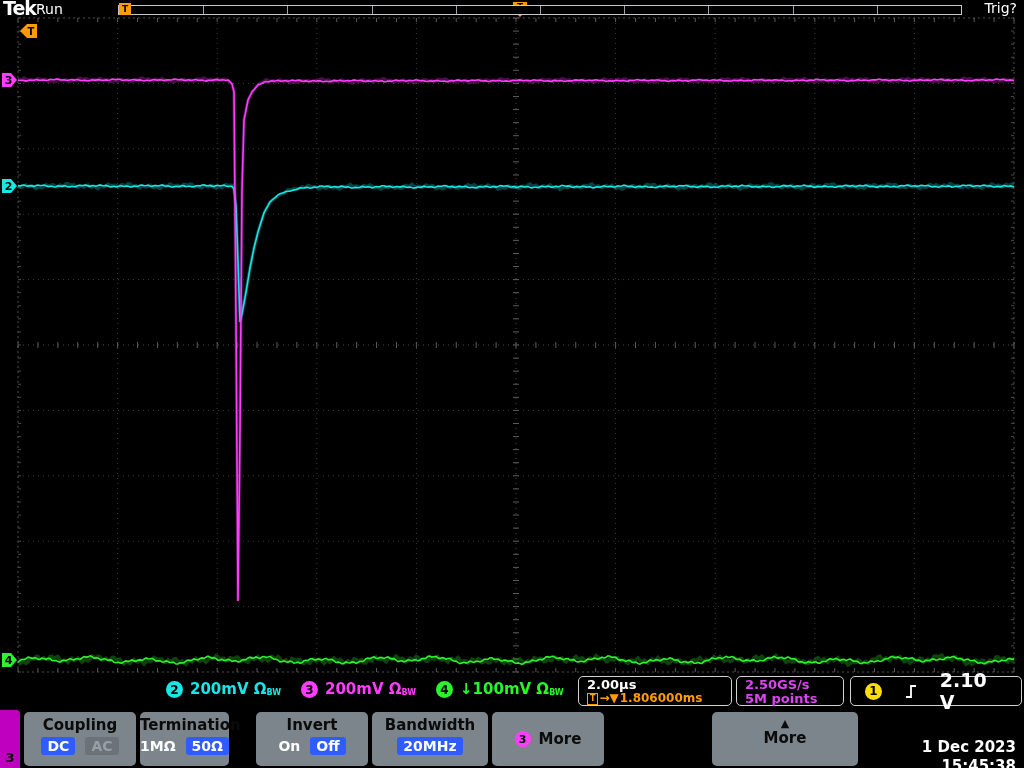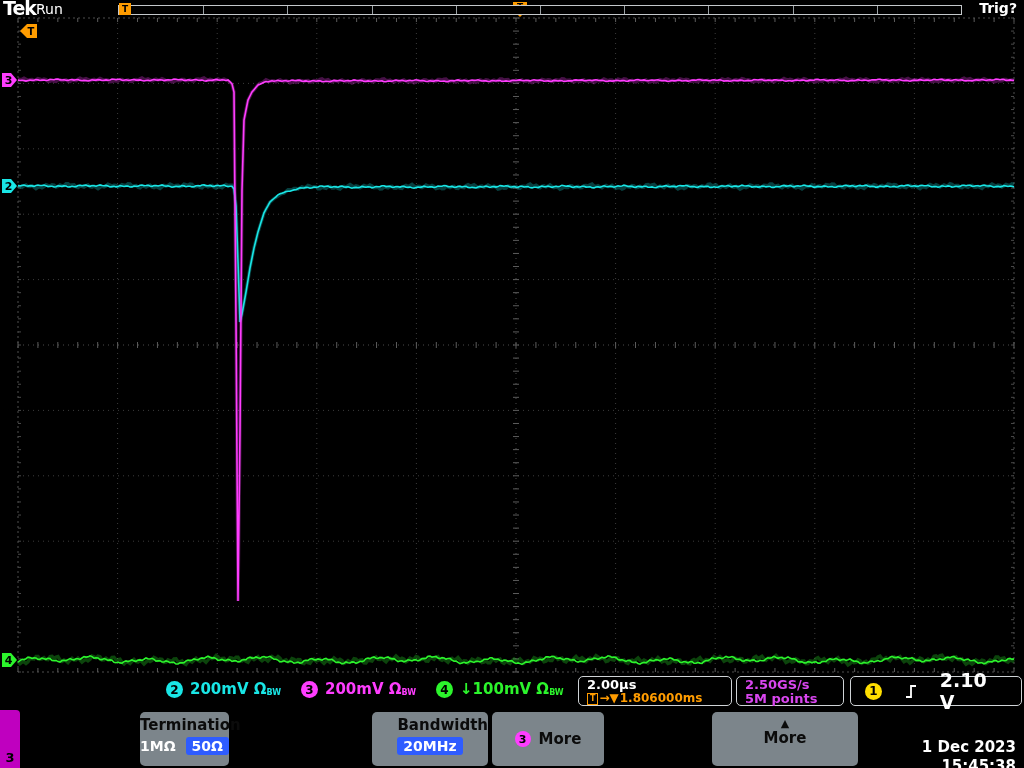--- a/index.html
+++ b/index.html
@@ -3,21 +3,21 @@
 <meta charset="utf-8">
 <style>
   html,body{margin:0;padding:0;background:#000;}
   .screen{position:relative;width:1024px;height:768px;background:#000;overflow:hidden;
           font-family:"DejaVu Sans",sans-serif;color:#fff;}
   svg text{font-family:"DejaVu Sans",sans-serif;}
 
   
   .tek-logo{position:absolute;left:3px;top:-3px;font-size:19px;font-weight:bold;letter-spacing:-1px;color:#fff;}
   .run-status{position:absolute;left:36px;top:1px;font-size:14px;color:#fff;}
-  .trig-status{position:absolute;right:7px;top:0px;font-size:14px;color:#fff;font-weight:bold;}
+  .trig-status{position:absolute;right:7px;top:0px;font-size:14px;color:#fff;}
   .record-bar{position:absolute;left:118px;top:5px;width:842px;height:8px;background:#000;
               border:1px solid #c4c8cb;
               background-image:repeating-linear-gradient(to right,#9aa0a4 0 1px,transparent 1px 84.2px);}
   .record-trigger-box{position:absolute;left:119px;top:3px;width:12px;height:12px;background:#ff9c00;
               color:#000;font-size:9px;font-weight:bold;display:flex;align-items:center;justify-content:center;}
 
   
   .ch-readout{position:absolute;top:680px;display:flex;align-items:flex-start;gap:7px;height:20px;}
   .ch-readout .badge{margin-top:1px;}
   .badge{width:17px;height:17px;border-radius:50%;color:#000;font-size:12px;font-weight:bold;
@@ -52,21 +52,21 @@
             text-align:center;box-sizing:border-box;padding-top:5px;}
   .menu-btn .title{font-size:15px;font-weight:600;color:#0b0b0b;line-height:17px;}
   .opts{display:flex;justify-content:center;align-items:center;gap:10px;margin-top:3px;
         font-size:14px;font-weight:bold;line-height:18px;}
   .opt-selected{background:#2e5cff;color:#fff;padding:0 6px;border-radius:3px;}
   .opt-plain{color:#fff;}
   .opt-dimmed{background:#6b7378;color:#98a0a5;padding:0 6px;border-radius:3px;}
   .btn-coupling{left:24px;width:112px;}
   .btn-termination{left:140px;width:89px;}
   .btn-invert{left:256px;width:112px;}
-  .btn-bandwidth{left:372px;width:116px;text-align:right;}
+  .btn-bandwidth{left:372px;width:116px;}
   .btn-label{left:492px;width:112px;padding-top:0;}
   .label-row{display:flex;align-items:center;justify-content:center;gap:8px;height:100%;}
   .label-row .badge{width:16px;height:16px;font-size:11px;}
   .btn-more{left:712px;width:146px;padding-top:6px;}
   .btn-more .arrow{font-size:11px;line-height:12px;color:#0b0b0b;}
   .btn-more .title{line-height:16px;}
   .datetime{position:absolute;right:8px;top:8px;text-align:right;font-size:15px;font-weight:bold;
             color:#fff;line-height:19px;margin-top:20px;}
 </style>
 </head>
@@ -456,29 +456,43 @@
     <div class="badge badge-trig">1</div>
     <svg width="14" height="15">
       <path d="M2,13 H7 V2 H12" stroke="#ffffff" stroke-width="1.8" fill="none"></path>
     </svg>
     <div class="trig-level">2.10 V</div>
   </div>
 
   <div class="menu-bar">
     <div class="menu-tab">3</div>
 
+    <div class="menu-btn btn-coupling">
+      <div class="title">Coupling</div>
+      <div class="opts">
+        <span class="opt-selected">DC</span>
+        <span class="opt-dimmed">AC</span>
+      </div>
+    </div>
 
     <div class="menu-btn btn-termination">
       <div class="title">Termination</div>
       <div class="opts">
         <span class="opt-plain">1MΩ</span>
         <span class="opt-selected">50Ω</span>
       </div>
     </div>
 
+    <div class="menu-btn btn-invert">
+      <div class="title">Invert</div>
+      <div class="opts">
+        <span class="opt-plain">On</span>
+        <span class="opt-selected">Off</span>
+      </div>
+    </div>
 
     <div class="menu-btn btn-bandwidth">
       <div class="title">Bandwidth</div>
       <div class="opts">
         <span class="opt-selected">20MHz</span>
       </div>
     </div>
 
     <div class="menu-btn btn-label">
       <div class="label-row">

